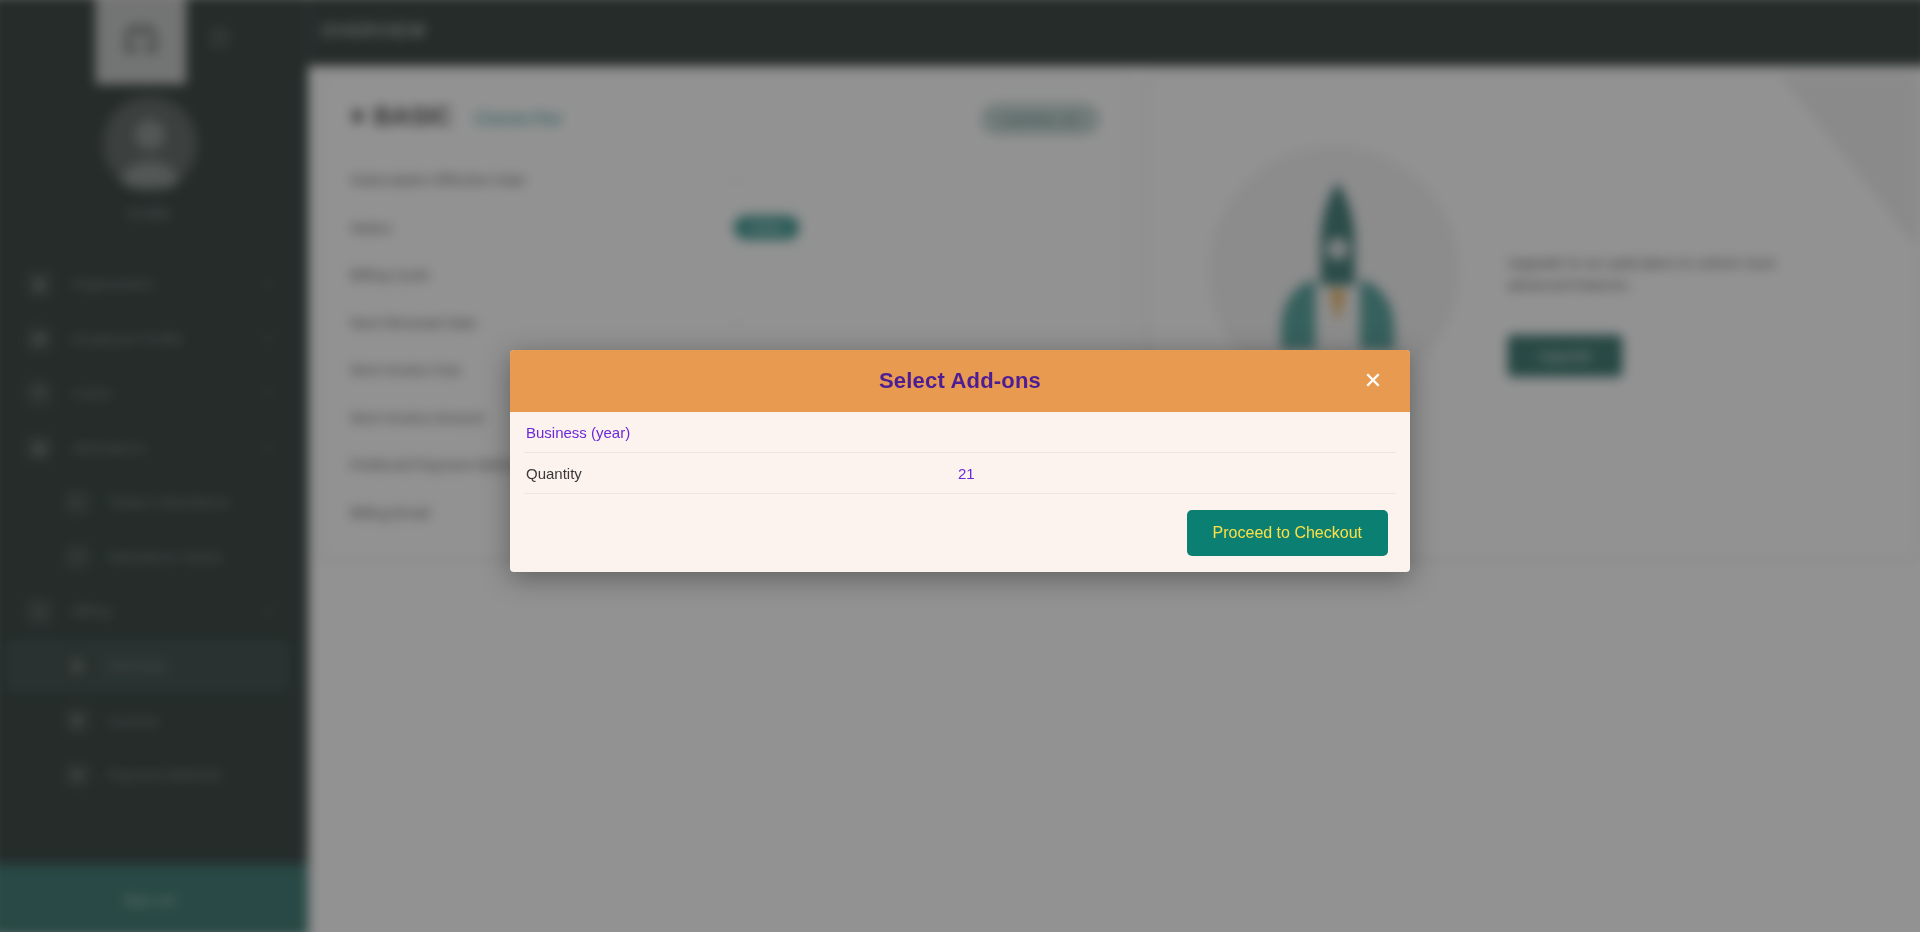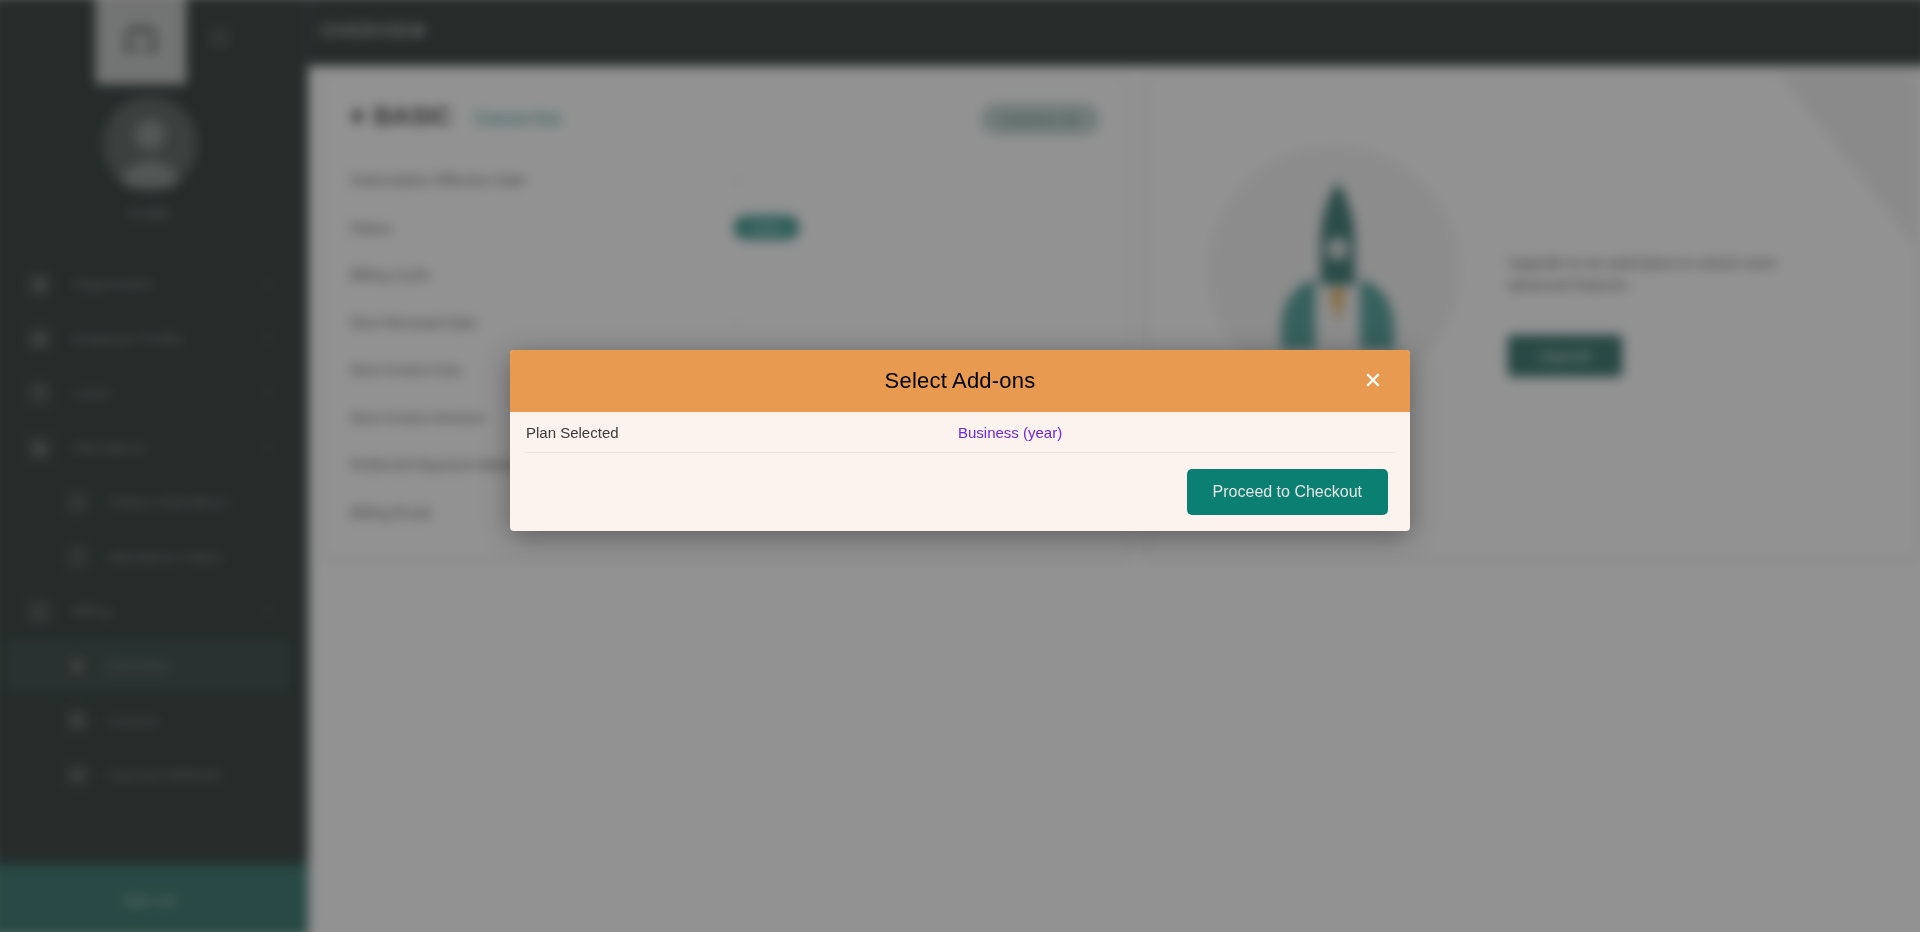--- a/index.html
+++ b/index.html
@@ -270,23 +270,23 @@
     box-shadow: 0 6px 28px rgba(0,0,0,.35);
     overflow: hidden;
   }
   .modal-head {
     height: 62px;
     background: #e89a51;
     display: flex; align-items: center; justify-content: center;
     position: relative;
   }
   .modal-title {
-    color: #000000;
+    color: #4c1d95;
     font-size: 22px;
-    font-weight: normal;
+    font-weight: bold;
     letter-spacing: .2px;
   }
   .modal-close {
     position: absolute;
     right: 22px; top: 50%;
     transform: translateY(-50%);
     width: 30px; height: 30px;
     display: flex; align-items: center; justify-content: center;
     color: #ffffff;
     font-size: 22px;
@@ -306,21 +306,21 @@
   }
   .m-row .m-lbl { width: 432px; }
   .m-row .m-val { color: #6d28d9; }
   .modal-foot {
     height: 78px;
     display: flex; align-items: center; justify-content: flex-end;
     padding-right: 22px;
   }
   .checkout-btn {
     background: #0b7f72;
-    color: #e5e5e5;
+    color: #fde047;
     border: none;
     border-radius: 5px;
     font-size: 16px;
     padding: 14px 26px;
     cursor: pointer;
     font-family: "Liberation Sans", sans-serif;
   }
 </style>
 </head>
 <body>
@@ -538,22 +538,25 @@
   <div id="overlay"></div>
 
   <div id="modal">
     <div class="modal-head">
       <span class="modal-title">Select Add-ons</span>
       <button class="modal-close">✕</button>
     </div>
 
     <div class="modal-body">
       <div class="m-row">
-        <span class="m-lbl">Plan Selected</span>
         <span class="m-val">Business (year)</span>
+      </div>
+      <div class="m-row">
+        <span class="m-lbl">Quantity</span>
+        <span class="m-val">21</span>
       </div>
     </div>
 
     <div class="modal-foot">
       <button class="checkout-btn">Proceed to Checkout</button>
     </div>
   </div>
 
 </div>
 

